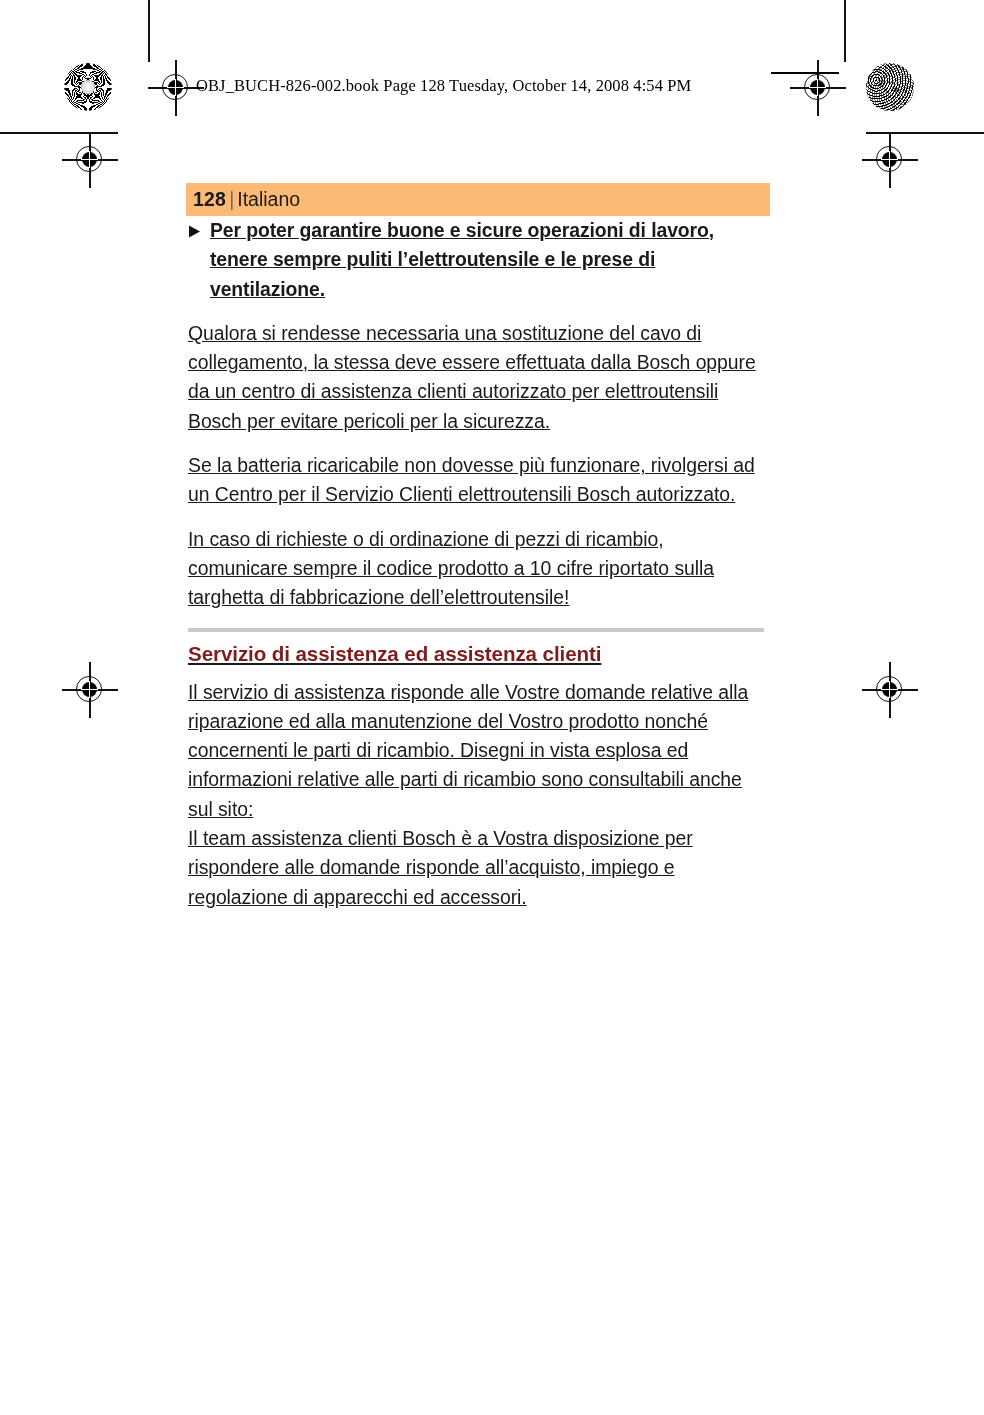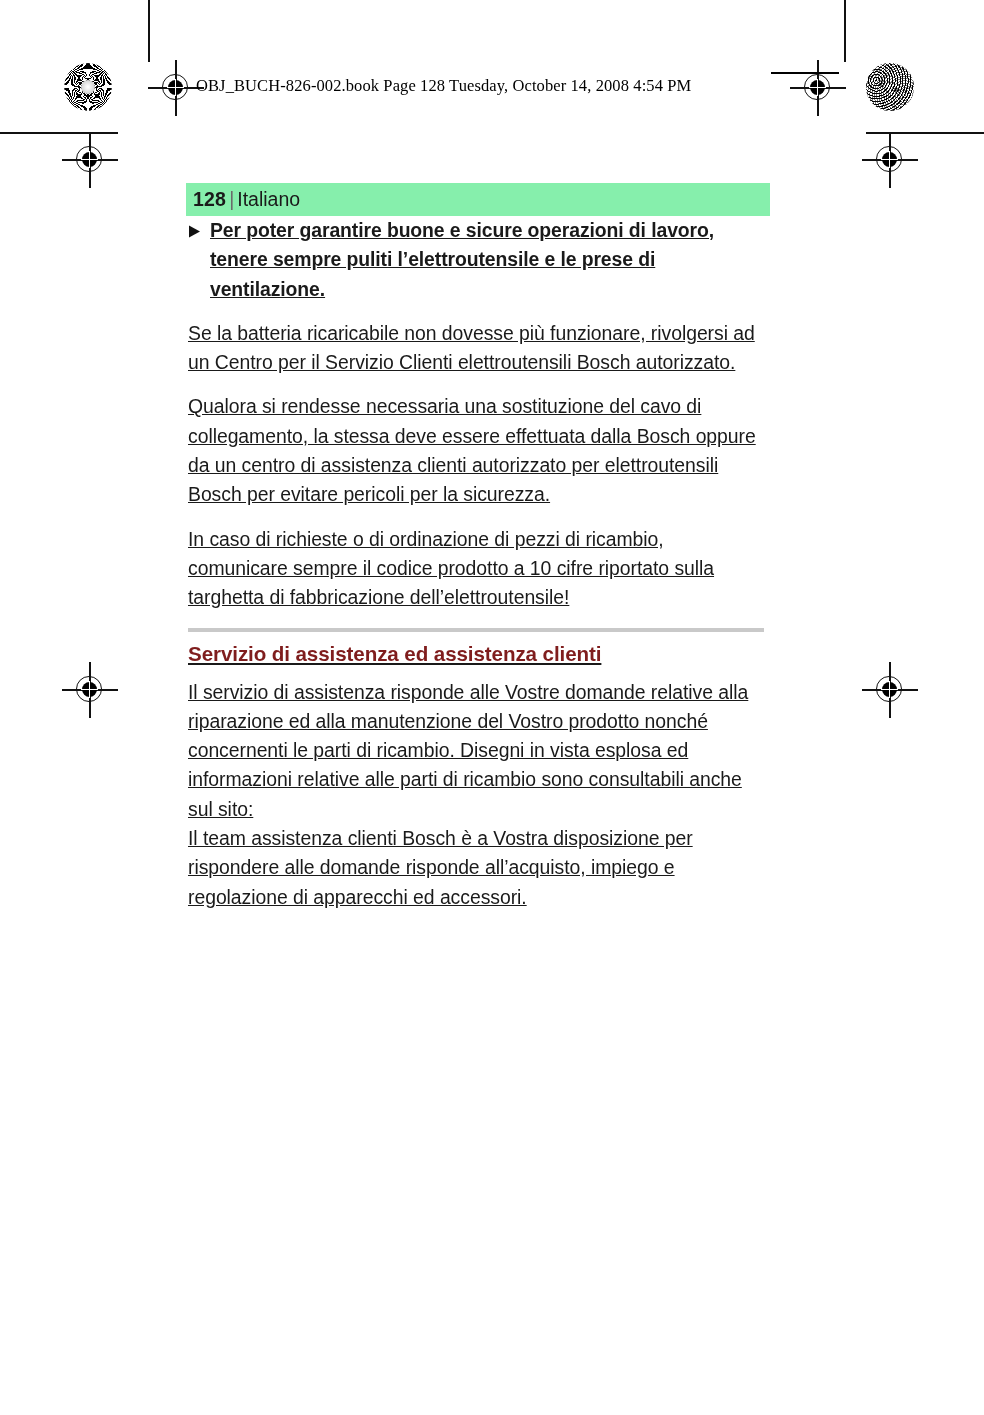--- a/index.html
+++ b/index.html
@@ -144,21 +144,21 @@
   }
 
   
   .content {
     position: absolute;
     left: 186px;
     top: 183px;
     width: 584px;
   }
   .pagehead {
-    background: #86efac;
+    background: #fdba74;
     height: 33px;
     line-height: 33px;
     padding-left: 7px;
     box-sizing: border-box;
     font-size: 19.5px;
     color: #1a1a1a;
   }
   .pagehead .num {
     font-weight: bold;
     letter-spacing: .2px;
@@ -353,22 +353,22 @@
 
       <div class="warn">
         <span class="tri">
           <svg width="13" height="13" viewBox="0 0 13 13" aria-hidden="true">
             <polygon points="1,0.5 12,6.5 1,12.5" fill="#111"></polygon>
           </svg>
         </span>
         <span class="wtext">Per poter garantire buone e sicure operazioni di lavoro, tenere sempre puliti l’elettroutensile e le prese di ventilazione.</span>
       </div>
 
+      <p class="para">Qualora si rendesse necessaria una sostituzione del cavo di collegamento, la stessa deve essere effettuata dalla Bosch oppure da un centro di assistenza clienti autorizzato per elettroutensili Bosch per evitare pericoli per la sicurezza.</p>
       <p class="para">Se la batteria ricaricabile non dovesse più funzionare, rivolgersi ad un Centro per il Servizio Clienti elettroutensili Bosch autorizzato.</p>
-      <p class="para">Qualora si rendesse necessaria una sostituzione del cavo di collegamento, la stessa deve essere effettuata dalla Bosch oppure da un centro di assistenza clienti autorizzato per elettroutensili Bosch per evitare pericoli per la sicurezza.</p>
       <p class="para">In caso di richieste o di ordinazione di pezzi di ricambio, comunicare sempre il codice prodotto a 10 cifre riportato sulla targhetta di fabbricazione dell’elettroutensile!</p>
 
       <div class="sec-rule"></div>
 
       <h2 class="sec">Servizio di assistenza ed assistenza clienti</h2>
 
       <p class="para tight">Il servizio di assistenza risponde alle Vostre domande relative alla riparazione ed alla manutenzione del Vostro prodotto nonché concernenti le parti di ricambio. Disegni in vista esplosa ed informazioni relative alle parti di ricambio sono consultabili anche sul sito:</p>
       <p class="para tight">Il team assistenza clienti Bosch è a Vostra disposizione per rispondere alle domande risponde all’acquisto, impiego e regolazione di apparecchi ed accessori.</p>
 
     </div>

